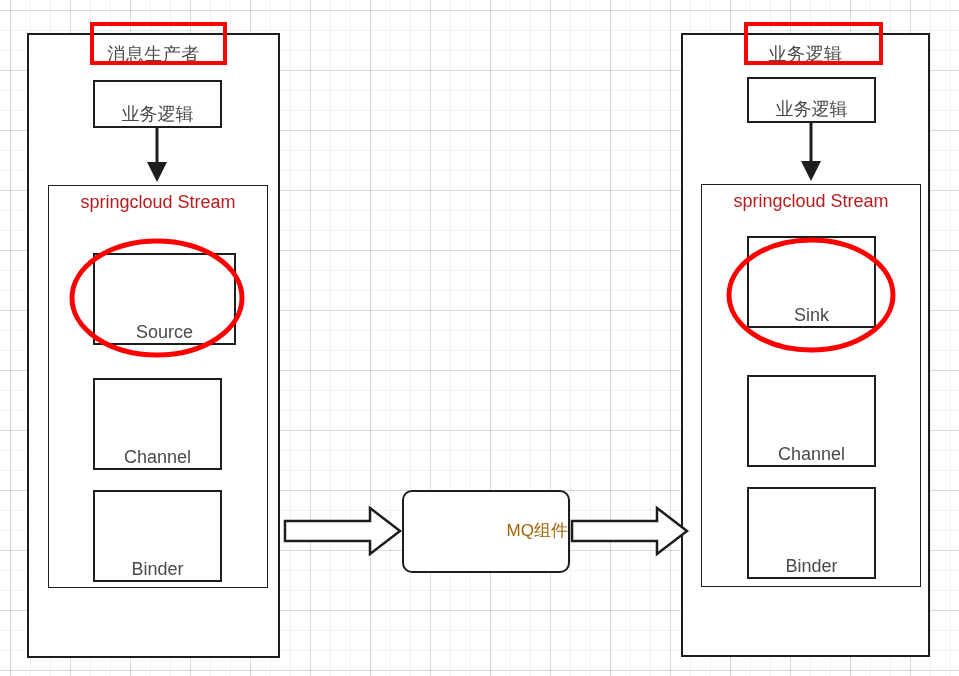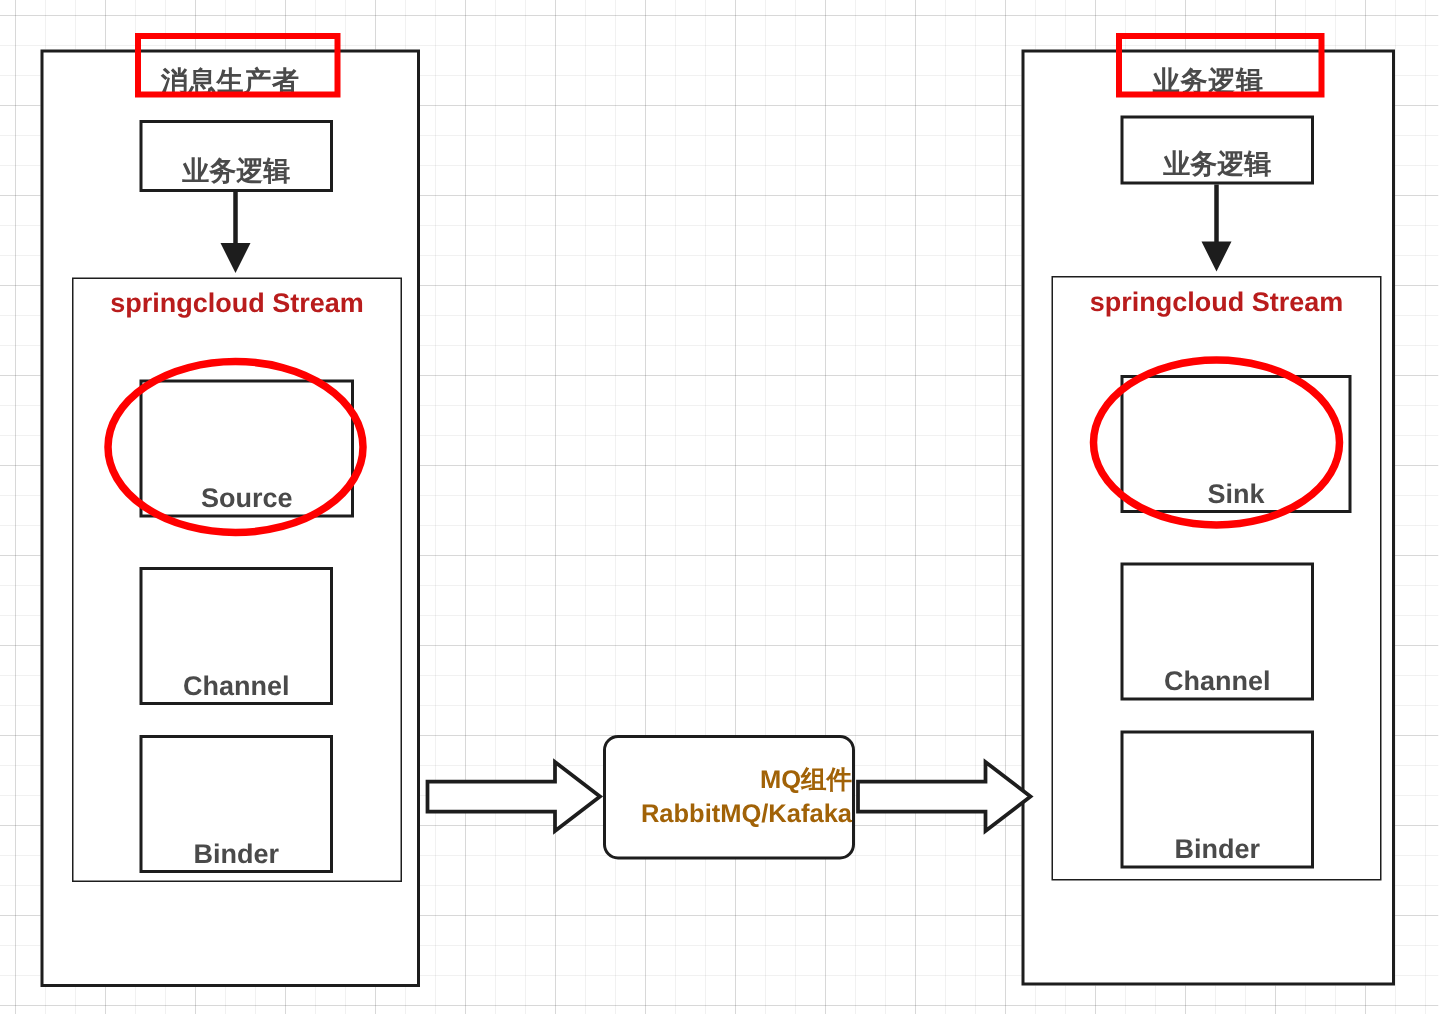--- a/index.html
+++ b/index.html
@@ -15,21 +15,20 @@
     overflow: hidden;
     background-color: #ffffff;
     background-image:
       linear-gradient(to right, rgba(0,0,0,0.055) 1px, transparent 1px),
       linear-gradient(to bottom, rgba(0,0,0,0.055) 1px, transparent 1px),
       linear-gradient(to right, rgba(0,0,0,0.10) 1px, transparent 1px),
       linear-gradient(to bottom, rgba(0,0,0,0.10) 1px, transparent 1px);
     background-size: 20px 20px, 20px 20px, 60px 60px, 60px 60px;
     background-position: 10px 10px, 10px 10px, 10px 10px, 10px 10px;
     font-family: "Liberation Sans", "DejaVu Sans", sans-serif;
-    font-weight: bold;
   }
   .svg-layer {
     position: absolute;
     left: 0;
     top: 0;
     width: 959px;
     height: 676px;
   }
   .box {
     position: absolute;
@@ -108,36 +107,35 @@
   <div class="box leaf-box" style="left:93px; top:378px; width:129px; height:92px;">
     <span>Channel</span>
   </div>
 
   <div class="box leaf-box" style="left:93px; top:490px; width:129px; height:92px;">
     <span>Binder</span>
   </div>
 
   <div class="box mq-box" style="left:402px; top:490px; width:168px; height:83px;">
     <span class="mq-line">MQ组件</span>
-    <span class="mq-line">RabbitMQ/Kafaka</span>
   </div>
 
   <div class="box outer-box" style="left:681px; top:33px; width:249px; height:624px;">
     <span class="outer-title">业务逻辑</span>
   </div>
 
   <div class="box leaf-box" style="left:747px; top:77px; width:129px; height:46px;">
     <span>业务逻辑</span>
   </div>
 
   <div class="box group-box" style="left:701px; top:184px; width:220px; height:403px;">
     <span class="group-title">springcloud Stream</span>
   </div>
 
-  <div class="box leaf-box" style="left:747px; top:250px; width:154px; height:92px;">
+  <div class="box leaf-box" style="left:747px; top:236px; width:129px; height:92px;">
     <span>Sink</span>
   </div>
 
   <div class="box leaf-box" style="left:747px; top:375px; width:129px; height:92px;">
     <span>Channel</span>
   </div>
 
   <div class="box leaf-box" style="left:747px; top:487px; width:129px; height:92px;">
     <span>Binder</span>
   </div>

